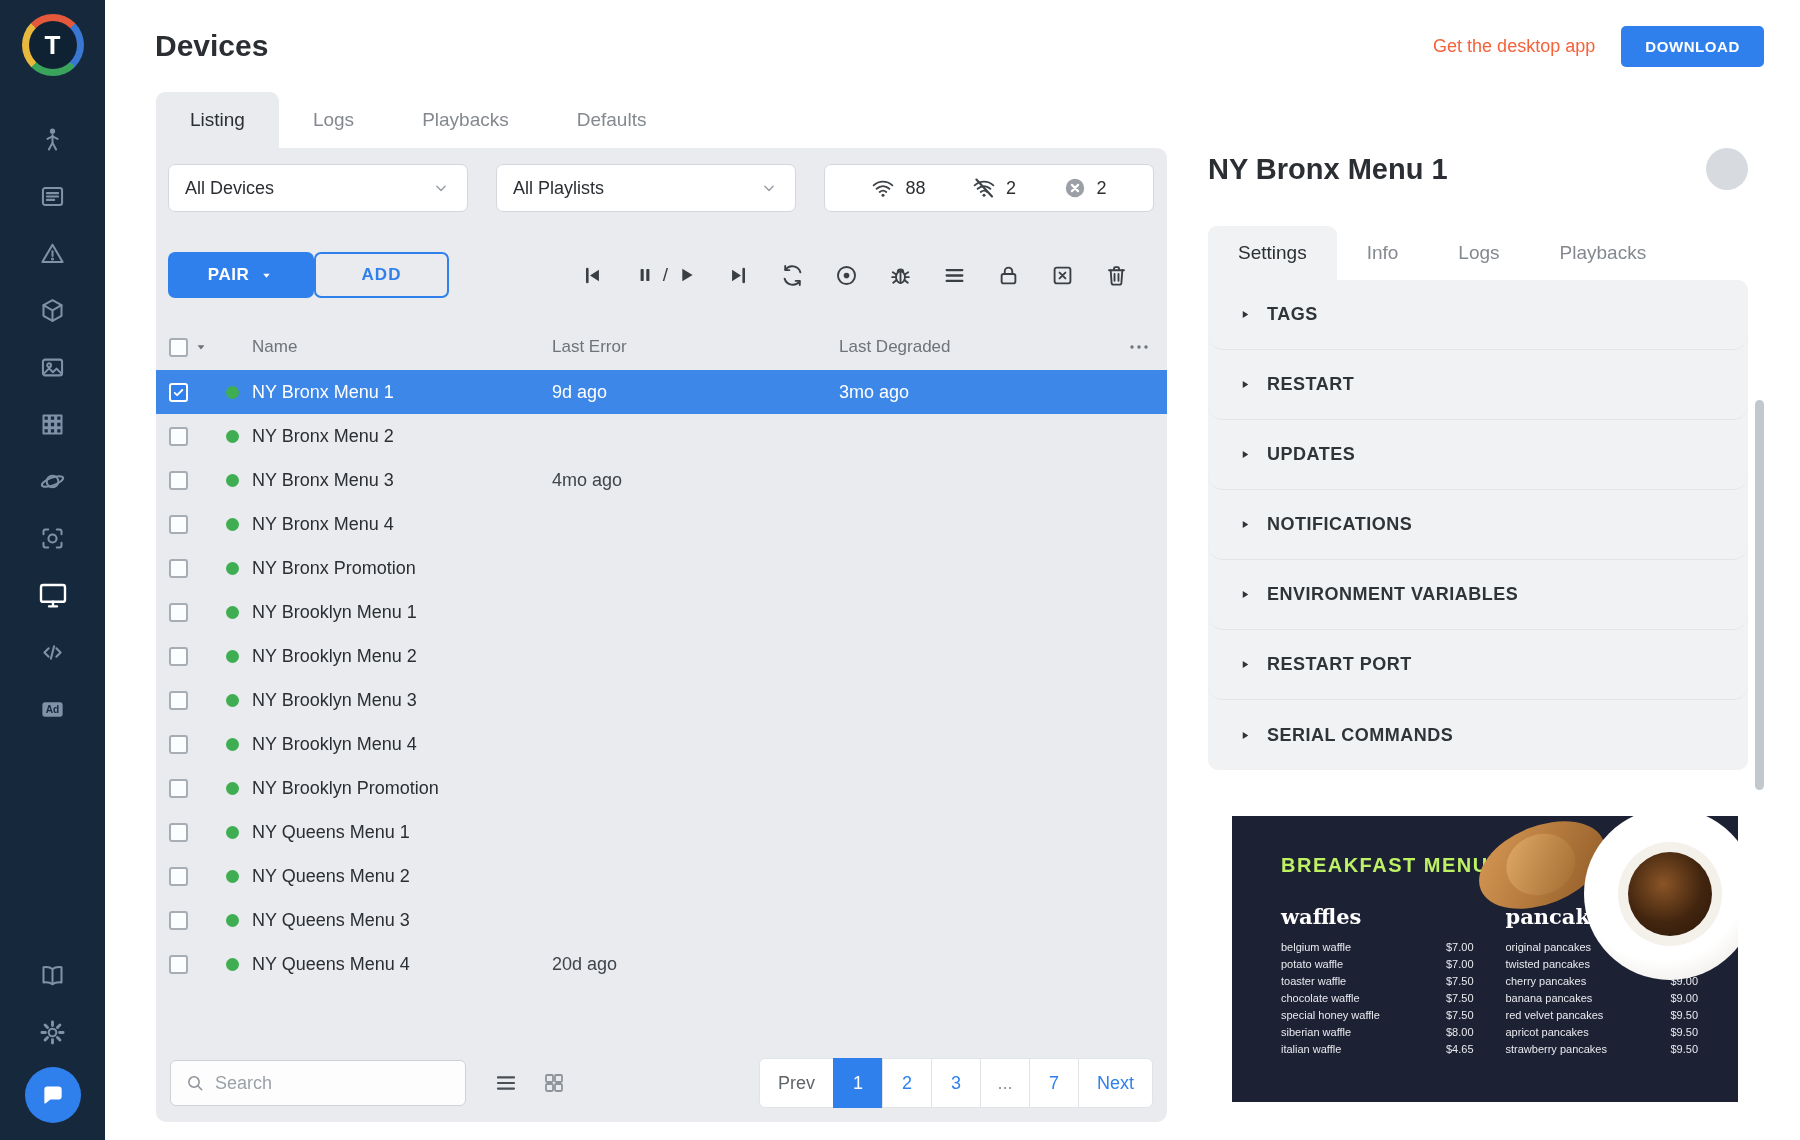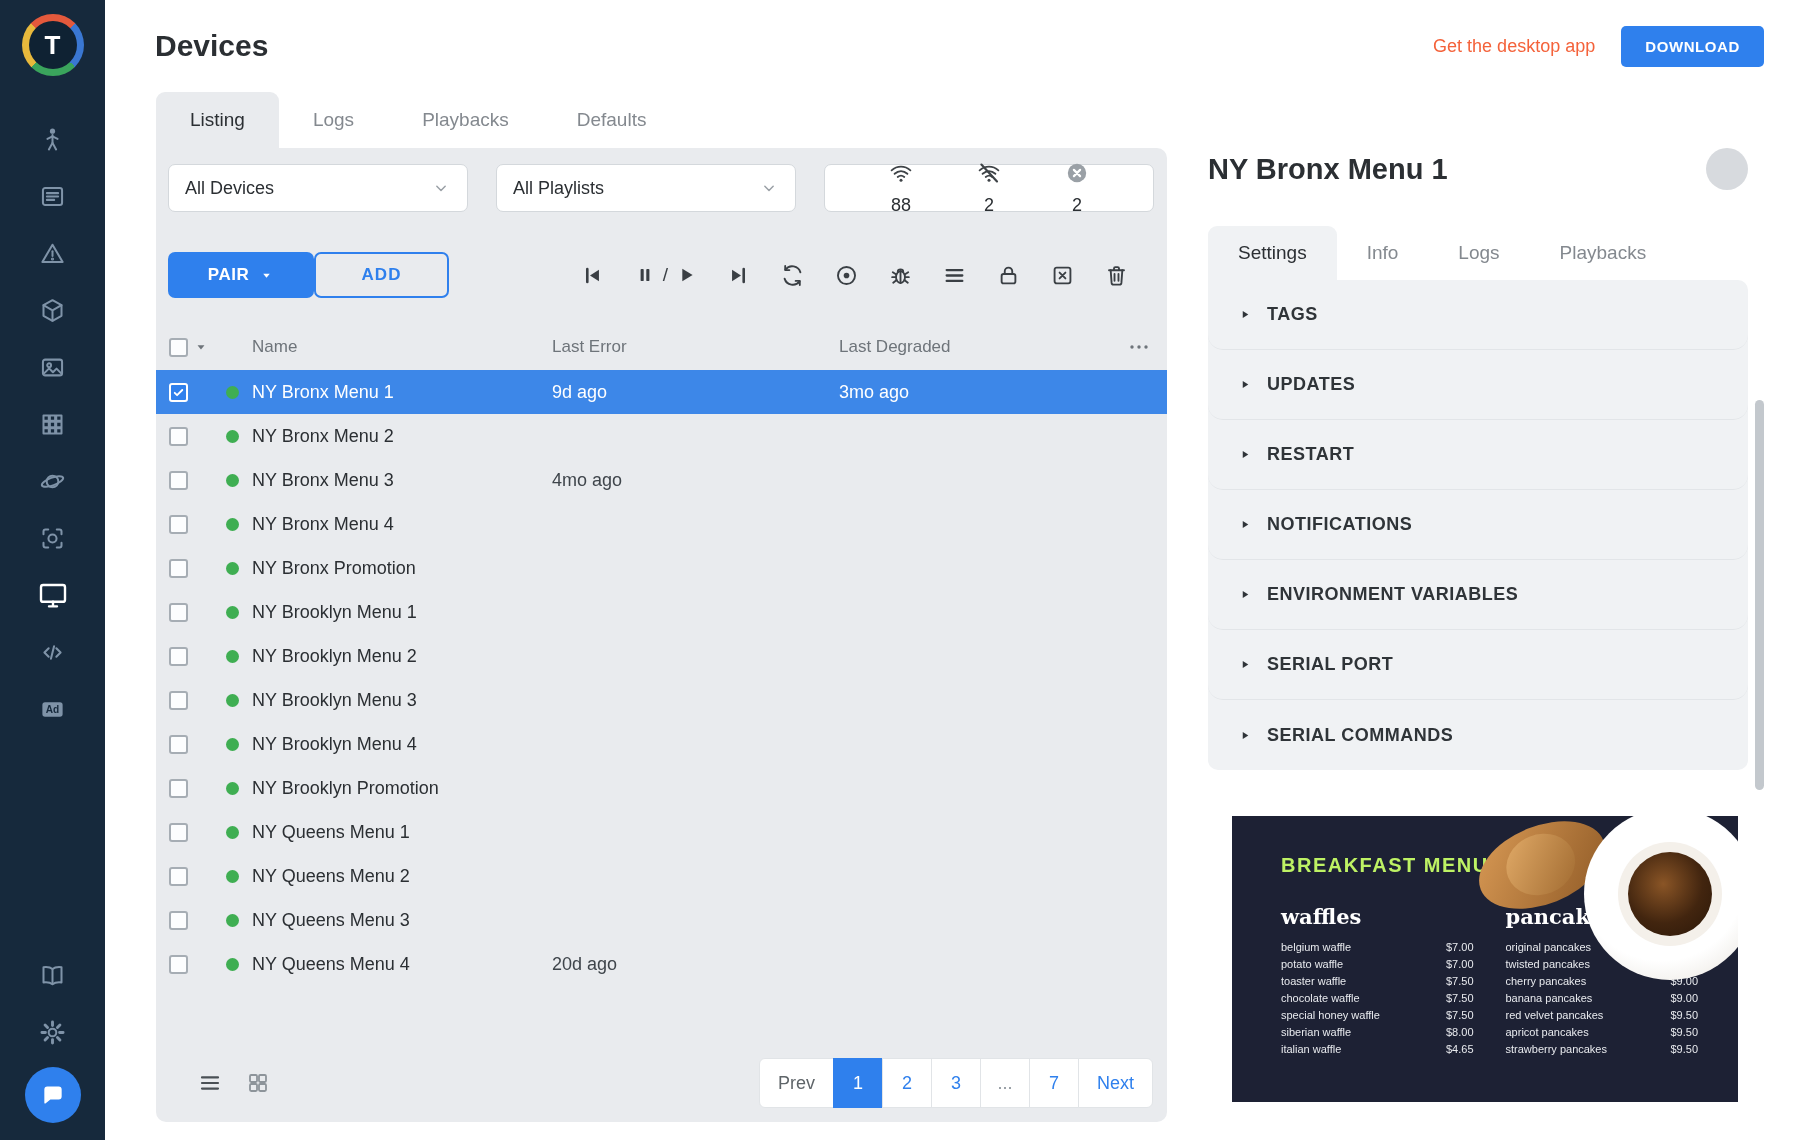--- a/index.html
+++ b/index.html
@@ -34,21 +34,21 @@
   .main-tabs { display:flex; height:56px; flex:none; }
   .main-tab { padding:0 34px; display:flex; align-items:center; font-size:19px; color:#84898f; cursor:pointer; border-radius:9px 9px 0 0; }
   .main-tab.active { background:#e9ebee; color:#2b2f33; }
 
   .panel { background:#e9ebee; border-radius:0 10px 10px 10px; flex:1; margin-bottom:18px; padding:16px 0 14px; display:flex; flex-direction:column; min-height:0; }
 
   .filters { display:flex; gap:28px; padding:0 12px; flex:none; }
   .select { width:300px; height:48px; background:#fff; border:1px solid #d4d8dc; border-radius:7px; display:flex; align-items:center; justify-content:space-between; padding:0 16px; font-size:18px; color:#2b2f33; cursor:pointer; }
   .select .ic { width:20px; height:20px; color:#9aa0a6; }
   .status-pill { width:330px; height:48px; background:#fff; border:1px solid #d4d8dc; border-radius:7px; display:flex; align-items:center; justify-content:space-evenly; font-size:18px; }
-  .stat { display:flex; align-items:center; gap:10px;flex-direction:column; }
+  .stat { display:flex; align-items:center; gap:10px; }
   .stat .ic { width:24px; height:24px; color:#3e4347; }
   .stat .ic.err { color:#9aa0a6; }
 
   .toolbar { display:flex; align-items:center; margin:40px 12px 0; flex:none; }
   .pair-btn { width:146px; height:46px; background:#2f80ed; border:none; color:#fff; font-weight:bold; font-size:17px; letter-spacing:.5px; border-radius:7px; display:flex; align-items:center; justify-content:center; gap:10px; cursor:pointer; font-family:inherit; }
   .pair-btn .ic { width:15px; height:15px; }
   .add-btn { width:135px; height:46px; background:transparent; border:2px solid #2f80ed; color:#2f80ed; font-weight:bold; font-size:17px; letter-spacing:1px; border-radius:7px; cursor:pointer; font-family:inherit; }
   .tool-icons { margin-left:auto; display:flex; align-items:center; gap:29px; color:#3a3f44; padding-right:26px; }
   .tool-icons .ic { width:25px; height:25px; cursor:pointer; }
   .pp { display:flex; align-items:center; gap:7px; cursor:pointer; }
@@ -576,20 +576,29 @@
     </div>
     <span class="dot"></span>
     <div>NY Queens Menu 4</div>
     <div class="muted">20d ago</div>
     <div class="muted"></div>
     <div></div>
   </div>
             </div>
 
           <div class="panel-footer">
+            <div class="search-box">
+              <span class="ic">
+                  <svg viewBox="0 0 24 24" fill="none" stroke="currentColor" stroke-width="1.8" stroke-linecap="round" stroke-linejoin="round">
+                    <circle cx="10.8" cy="10.8" r="6.2"></circle>
+                    <path d="M15.4 15.4 20 20"></path>
+                  </svg>
+                </span>
+              <input type="text" placeholder="Search" style="">
+            </div>
             <div class="view-icons">
               <span class="ic v-list">
                   <svg viewBox="0 0 24 24" fill="none" stroke="currentColor" stroke-width="1.8" stroke-linecap="round" stroke-linejoin="round">
                     <path d="M4 6.4h16M4 12h16M4 17.6h16" stroke-width="2.2"></path>
                   </svg>
                 </span>
               <span class="ic v-grid">
                   <svg viewBox="0 0 24 24" fill="none" stroke="currentColor" stroke-width="1.8" stroke-linecap="round" stroke-linejoin="round">
                     <rect x="4" y="4" width="7" height="7" rx="1.2"></rect>
                     <rect x="13" y="4" width="7" height="7" rx="1.2"></rect>
@@ -631,29 +640,29 @@
                 </svg>
               </span>
               <span class="acc-label">TAGS</span>
             </div>
             <div class="acc-row">
               <span class="ic tri">
                 <svg viewBox="0 0 24 24" fill="none" stroke="currentColor" stroke-width="1.8" stroke-linecap="round" stroke-linejoin="round">
                   <path d="M8.8 5.6v12.8L19 12z" fill="currentColor" stroke="none"></path>
                 </svg>
               </span>
-              <span class="acc-label">UPDATES</span>
+              <span class="acc-label">RESTART</span>
             </div>
             <div class="acc-row">
               <span class="ic tri">
                 <svg viewBox="0 0 24 24" fill="none" stroke="currentColor" stroke-width="1.8" stroke-linecap="round" stroke-linejoin="round">
                   <path d="M8.8 5.6v12.8L19 12z" fill="currentColor" stroke="none"></path>
                 </svg>
               </span>
-              <span class="acc-label">RESTART</span>
+              <span class="acc-label">UPDATES</span>
             </div>
             <div class="acc-row">
               <span class="ic tri">
                 <svg viewBox="0 0 24 24" fill="none" stroke="currentColor" stroke-width="1.8" stroke-linecap="round" stroke-linejoin="round">
                   <path d="M8.8 5.6v12.8L19 12z" fill="currentColor" stroke="none"></path>
                 </svg>
               </span>
               <span class="acc-label">NOTIFICATIONS</span>
             </div>
             <div class="acc-row">
@@ -663,21 +672,21 @@
                 </svg>
               </span>
               <span class="acc-label">ENVIRONMENT VARIABLES</span>
             </div>
             <div class="acc-row">
               <span class="ic tri">
                 <svg viewBox="0 0 24 24" fill="none" stroke="currentColor" stroke-width="1.8" stroke-linecap="round" stroke-linejoin="round">
                   <path d="M8.8 5.6v12.8L19 12z" fill="currentColor" stroke="none"></path>
                 </svg>
               </span>
-              <span class="acc-label">SERIAL PORT</span>
+              <span class="acc-label">RESTART PORT</span>
             </div>
             <div class="acc-row">
               <span class="ic tri">
                 <svg viewBox="0 0 24 24" fill="none" stroke="currentColor" stroke-width="1.8" stroke-linecap="round" stroke-linejoin="round">
                   <path d="M8.8 5.6v12.8L19 12z" fill="currentColor" stroke="none"></path>
                 </svg>
               </span>
               <span class="acc-label">SERIAL COMMANDS</span>
             </div>
           </div>

